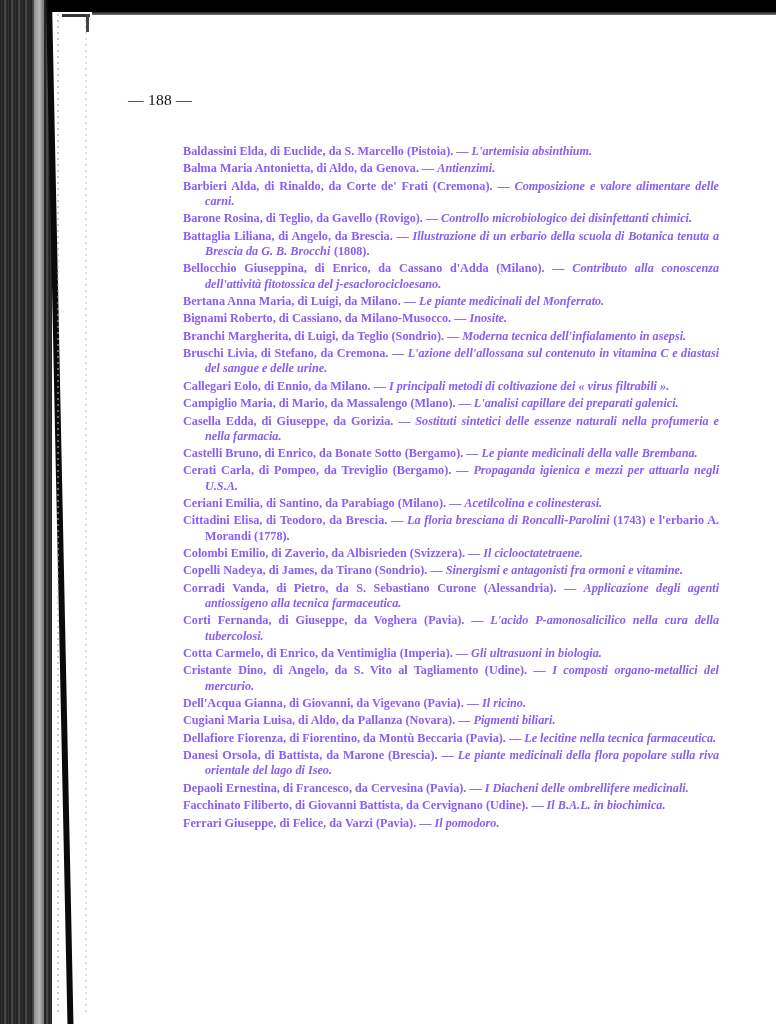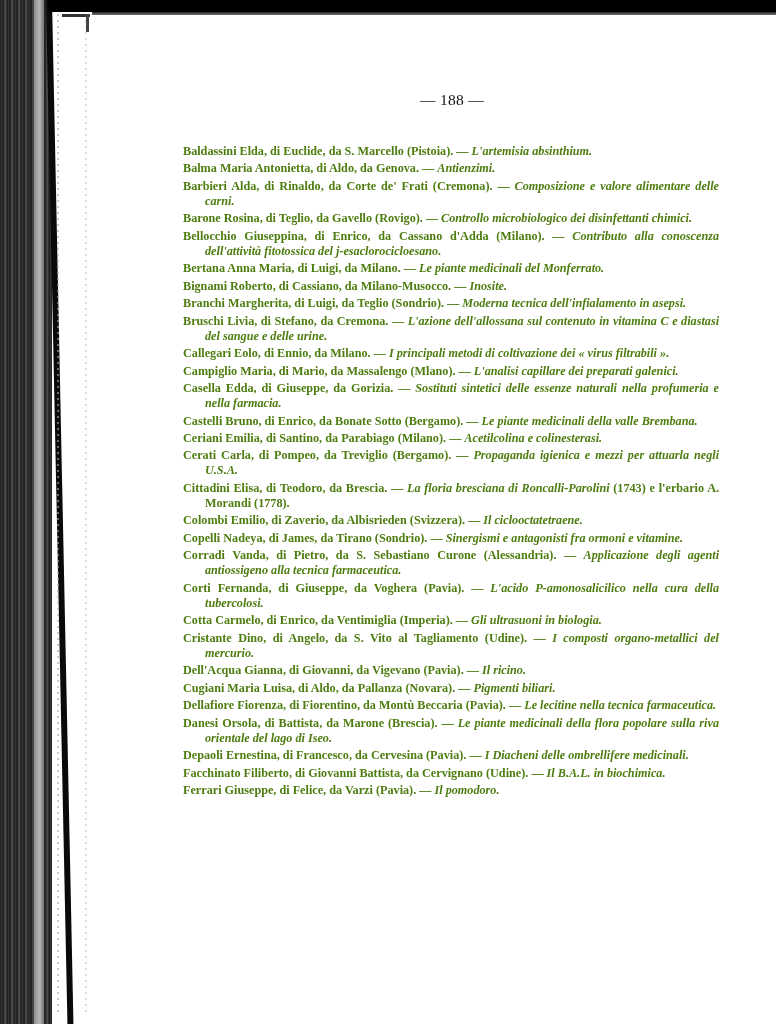--- a/index.html
+++ b/index.html
@@ -76,39 +76,39 @@
       left: 0; top: 0;
       width: 776px; height: 1024px;
     }
     .page-number {
       position: absolute;
       top: 91px;
       left: 0;
       width: 776px;
       padding-left: 128px;
       box-sizing: border-box;
-      text-align: center;
+      text-align: left;
       font-size: 15.5px;
       letter-spacing: 0.3px;
     }
     .entries {
       position: absolute;
       left: 183px;
       top: 144px;
       width: 536px;
     }
     .entry {
       font-size: 12.2px;
       line-height: 15.2px;
       padding-left: 22px;
       text-indent: -22px;
       text-align: justify;
       margin: 0 0 2.2px 0;
       font-weight: bold;
-      color: #4d7c0f;
+      color: #8b5cf6;
     }
     .entry .sep { font-weight: bold; }
     .entry .title {
       font-style: italic;
       font-weight: bold;
     }
     .entry .tail { font-weight: bold; }
   </style>
 </head>
 <body>
@@ -124,31 +124,32 @@
 <div class="corner-mark-v"></div>
 
 <div class="page">
   <div class="page-number">— 188 —</div>
 
   <div class="entries" id="entries">
       <p class="entry"><span class="author">Baldassini Elda, di Euclide, da S. Marcello (Pistoia).</span> <span class="sep">—</span> <span class="title">L'artemisia absinthium.</span><span class="tail"></span></p>
       <p class="entry"><span class="author">Balma Maria Antonietta, di Aldo, da Genova.</span> <span class="sep">—</span> <span class="title">Antienzimi.</span><span class="tail"></span></p>
       <p class="entry"><span class="author">Barbieri Alda, di Rinaldo, da Corte de' Frati (Cremona).</span> <span class="sep">—</span> <span class="title">Composizione e valore alimentare delle carni.</span><span class="tail"></span></p>
       <p class="entry"><span class="author">Barone Rosina, di Teglio, da Gavello (Rovigo).</span> <span class="sep">—</span> <span class="title">Controllo microbiologico dei disinfettanti chimici.</span><span class="tail"></span></p>
+      <p class="entry"><span class="author">Battaglia Liliana, di Angelo, da Brescia.</span> <span class="sep">—</span> <span class="title">Illustrazione di un erbario della scuola di Botanica tenuta a Brescia da G. B. Brocchi</span><span class="tail" style="margin-left: 0.3em;">(1808).</span></p>
       <p class="entry"><span class="author">Bellocchio Giuseppina, di Enrico, da Cassano d'Adda (Milano).</span> <span class="sep">—</span> <span class="title">Contributo alla conoscenza dell'attività fitotossica del j-esaclorocicloesano.</span><span class="tail"></span></p>
       <p class="entry"><span class="author">Bertana Anna Maria, di Luigi, da Milano.</span> <span class="sep">—</span> <span class="title">Le piante medicinali del Monferrato.</span><span class="tail"></span></p>
       <p class="entry"><span class="author">Bignami Roberto, di Cassiano, da Milano-Musocco.</span> <span class="sep">—</span> <span class="title">Inosite.</span><span class="tail"></span></p>
       <p class="entry"><span class="author">Branchi Margherita, di Luigi, da Teglio (Sondrio).</span> <span class="sep">—</span> <span class="title">Moderna tecnica dell'infialamento in asepsi.</span><span class="tail"></span></p>
       <p class="entry"><span class="author">Bruschi Livia, di Stefano, da Cremona.</span> <span class="sep">—</span> <span class="title">L'azione dell'allossana sul contenuto in vitamina C e diastasi del sangue e delle urine.</span><span class="tail"></span></p>
       <p class="entry"><span class="author">Callegari Eolo, di Ennio, da Milano.</span> <span class="sep">—</span> <span class="title">I principali metodi di coltivazione dei « virus filtrabili ».</span><span class="tail"></span></p>
       <p class="entry"><span class="author">Campiglio Maria, di Mario, da Massalengo (Mlano).</span> <span class="sep">—</span> <span class="title">L'analisi capillare dei preparati galenici.</span><span class="tail"></span></p>
       <p class="entry"><span class="author">Casella Edda, di Giuseppe, da Gorizia.</span> <span class="sep">—</span> <span class="title">Sostituti sintetici delle essenze naturali nella profumeria e nella farmacia.</span><span class="tail"></span></p>
       <p class="entry"><span class="author">Castelli Bruno, di Enrico, da Bonate Sotto (Bergamo).</span> <span class="sep">—</span> <span class="title">Le piante medicinali della valle Brembana.</span><span class="tail"></span></p>
+      <p class="entry"><span class="author">Cerati Carla, di Pompeo, da Treviglio (Bergamo).</span> <span class="sep">—</span> <span class="title">Propaganda igienica e mezzi per attuarla negli U.S.A.</span><span class="tail"></span></p>
       <p class="entry"><span class="author">Ceriani Emilia, di Santino, da Parabiago (Milano).</span> <span class="sep">—</span> <span class="title">Acetilcolina e colinesterasi.</span><span class="tail"></span></p>
-      <p class="entry"><span class="author">Cerati Carla, di Pompeo, da Treviglio (Bergamo).</span> <span class="sep">—</span> <span class="title">Propaganda igienica e mezzi per attuarla negli U.S.A.</span><span class="tail"></span></p>
       <p class="entry"><span class="author">Cittadini Elisa, di Teodoro, da Brescia.</span> <span class="sep">—</span> <span class="title">La floria bresciana di Roncalli-Parolini</span><span class="tail" style="margin-left: 0.3em;">(1743) e l'erbario A. Morandi (1778).</span></p>
       <p class="entry"><span class="author">Colombi Emilio, di Zaverio, da Albisrieden (Svizzera).</span> <span class="sep">—</span> <span class="title">Il ciclooctatetraene.</span><span class="tail"></span></p>
       <p class="entry"><span class="author">Copelli Nadeya, di James, da Tirano (Sondrio).</span> <span class="sep">—</span> <span class="title">Sinergismi e antagonisti fra ormoni e vitamine.</span><span class="tail"></span></p>
       <p class="entry"><span class="author">Corradi Vanda, di Pietro, da S. Sebastiano Curone (Alessandria).</span> <span class="sep">—</span> <span class="title">Applicazione degli agenti antiossigeno alla tecnica farmaceutica.</span><span class="tail"></span></p>
       <p class="entry"><span class="author">Corti Fernanda, di Giuseppe, da Voghera (Pavia).</span> <span class="sep">—</span> <span class="title">L'acido P-amonosalicilico nella cura della tubercolosi.</span><span class="tail"></span></p>
       <p class="entry"><span class="author">Cotta Carmelo, di Enrico, da Ventimiglia (Imperia).</span> <span class="sep">—</span> <span class="title">Gli ultrasuoni in biologia.</span><span class="tail"></span></p>
       <p class="entry"><span class="author">Cristante Dino, di Angelo, da S. Vito al Tagliamento (Udine).</span> <span class="sep">—</span> <span class="title">I composti organo-metallici del mercurio.</span><span class="tail"></span></p>
       <p class="entry"><span class="author">Dell'Acqua Gianna, di Giovanni, da Vigevano (Pavia).</span> <span class="sep">—</span> <span class="title">Il ricino.</span><span class="tail"></span></p>
       <p class="entry"><span class="author">Cugiani Maria Luisa, di Aldo, da Pallanza (Novara).</span> <span class="sep">—</span> <span class="title">Pigmenti biliari.</span><span class="tail"></span></p>
       <p class="entry"><span class="author">Dellafiore Fiorenza, di Fiorentino, da Montù Beccaria (Pavia).</span> <span class="sep">—</span> <span class="title">Le lecitine nella tecnica farmaceutica.</span><span class="tail"></span></p>

